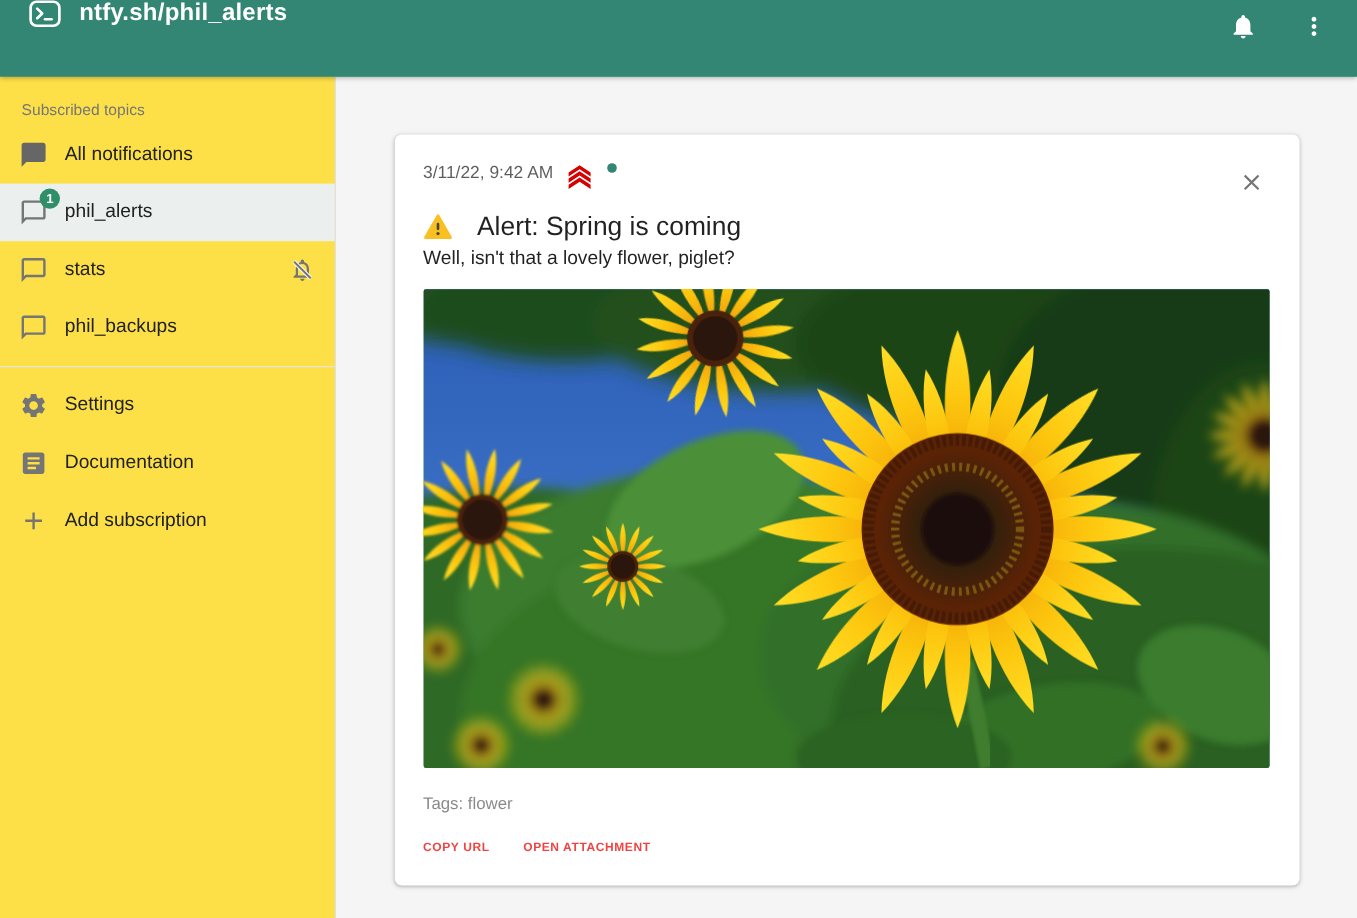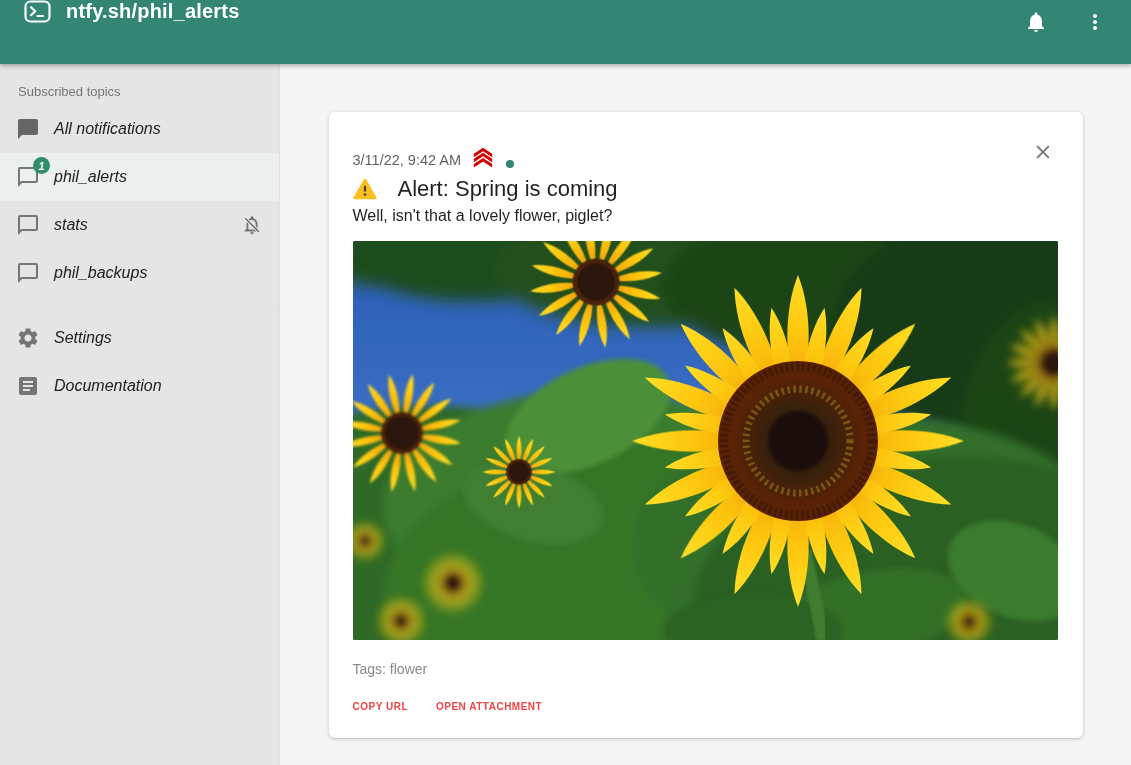--- a/index.html
+++ b/index.html
@@ -19,48 +19,48 @@
     width:44px; height:44px; border:none; background:transparent; cursor:pointer;
     display:flex; align-items:center; justify-content:center; border-radius:50%;
   }
   .icon-btn svg { fill:#fff; }
 
   
   .shell { display:flex; height:701px; }
 
   
   .sidebar {
-    width:280px; background:#e5e5e5; border-right:1px solid #e0e0e0;
+    width:280px; background:#fde047; border-right:1px solid #e0e0e0;
     padding-top:20px; flex-shrink:0;
   }
   .section-label { font-size:13px; color:#767676; padding:0 18px 6px 18px; }
   .nav-row {
     height:48px; display:flex; align-items:center; gap:14px;
-    padding:0 16px; font-size:16px; color:#212121; cursor:pointer;font-style:italic;
+    padding:0 16px; font-size:16px; color:#212121; cursor:pointer;
   }
   .nav-row.selected { background:#ebf0ee; }
   .nav-row .ic { width:24px; height:24px; position:relative; flex-shrink:0; display:flex; align-items:center; justify-content:center; }
   .nav-row .ic svg { fill:#757575; }
   .nav-row .ic.filled svg { fill:#666; }
   .nav-row .trail { margin-left:auto; display:flex; align-items:center; }
   .badge {
     position:absolute; top:-8px; right:-10px; min-width:17px; height:17px;
     background:#2f8f68; color:#fff; border-radius:9px; font-size:11px; font-weight:700;
     display:flex; align-items:center; justify-content:center; padding:0 4px;
   }
   .divider { height:1px; background:#e3e3e3; margin:8px 0; }
 
   
   .main { flex:1; background:#f5f5f5; overflow:hidden; }
   .card {
     width:754px; margin:48px auto 0; background:#fff; border-radius:6px;
     box-shadow:0 1px 4px rgba(0,0,0,.16), 0 1px 2px rgba(0,0,0,.1);
     padding:24px 24px 20px;
   }
-  .meta-row { display:flex; align-items:flex-end; gap:8px; color:rgba(0,0,0,.64); font-size:14.5px; }
+  .meta-row { display:flex; align-items:flex-start; gap:8px; color:rgba(0,0,0,.64); font-size:14.5px; }
   .meta-row .prio { display:flex; margin-left:3px; }
   .dot { width:8px; height:8px; border-radius:50%; background:#338574; margin-left:4px; }
   .close-btn {
     margin-left:auto; border:none; background:transparent; cursor:pointer;
     width:32px; height:32px; display:flex; align-items:center; justify-content:center;
   }
   .close-btn svg { fill:#757575; }
   .card h2 {
     margin:8px 0 3px; font-size:22px; font-weight:400; color:rgba(0,0,0,.87);
     display:flex; align-items:center; gap:21px;
@@ -165,20 +165,28 @@
 
     <div class="nav-row">
       <span class="ic">
         <svg width="24" height="24" viewBox="0 0 24 24">
             <path d="M19 3H5c-1.1 0-2 .9-2 2v14c0 1.1.9 2 2 2h14c1.1 0 2-.9 2-2V5c0-1.1-.9-2-2-2zm-5 14H7v-2h7v2zm3-4H7v-2h10v2zm0-4H7V7h10v2z"></path>
           </svg>
       </span>
       <span>Documentation</span>
     </div>
 
+    <div class="nav-row">
+      <span class="ic">
+        <svg width="24" height="24" viewBox="0 0 24 24">
+            <path d="M19 13h-6v6h-2v-6H5v-2h6V5h2v6h6v2z"></path>
+          </svg>
+      </span>
+      <span>Add subscription</span>
+    </div>
   </aside>
 
   <main class="main">
     <article class="card">
 
       <div class="meta-row">
         <span>3/11/22, 9:42 AM</span>
         <span class="prio">
           <svg width="22" height="22" viewBox="0 0 24 24" fill="#d50000">
             <path d="M2 8.4 12 1.8 22 8.4 22 12.2 12 5.6 2 12.2 Z"></path>

